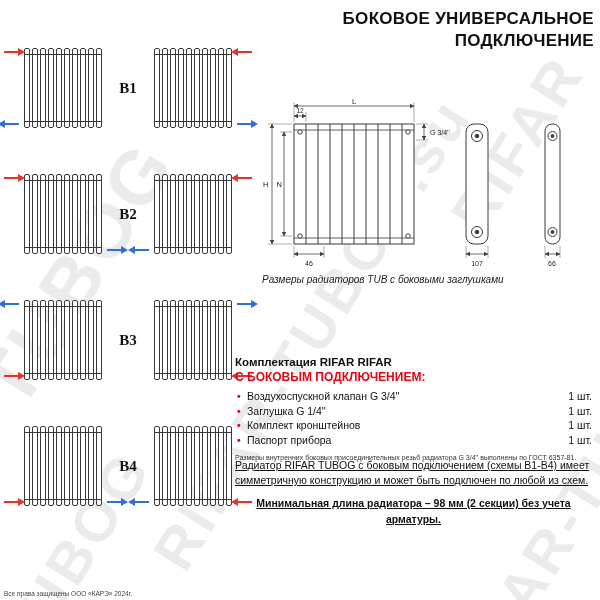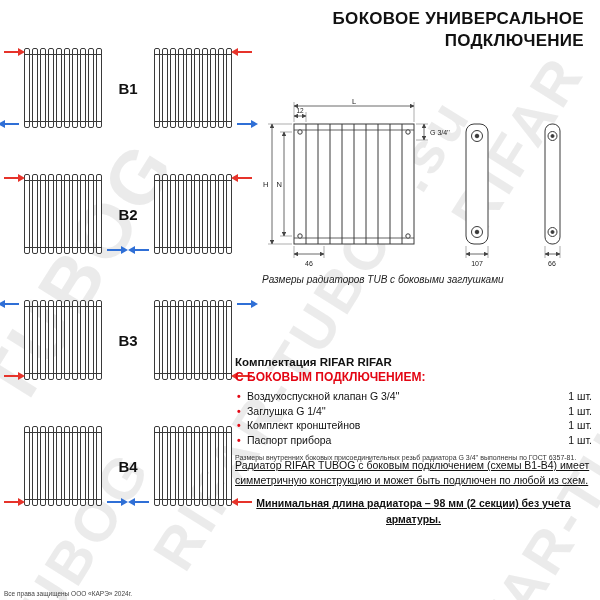--- a/index.html
+++ b/index.html
@@ -11,25 +11,25 @@
       white-space:nowrap;transform:rotate(-58deg);letter-spacing:4px;z-index:0;}
   .wm1{font-size:76px;left:-70px;top:230px;}
   .wm2{font-size:58px;left:40px;top:300px;}
   .wm3{font-size:58px;left:420px;top:110px;}
   .wm4{font-size:58px;left:330px;top:430px;}
   .wm5{font-size:58px;left:-40px;top:520px;}
 
   .layer{position:absolute;z-index:1;}
 
   
-  .title{right:16px;top:8px;text-align:right;font-size:17px;font-weight:bold;
+  .title{right:6px;top:8px;text-align:right;font-size:17px;font-weight:bold;
          line-height:1.3;letter-spacing:.3px;}
 
   
-  .schemes{left:24px;top:48px;}
+  .schemes{left:24px;top:48px;font-family:Liberation Serif, serif;}
   .scheme-row{display:flex;align-items:center;gap:10px;height:80px;margin-bottom:46px;}
   .scheme-label{width:32px;text-align:center;font-weight:bold;font-size:15px;}
   .radiator{position:relative;width:78px;height:80px;}
   .sections{position:relative;display:flex;gap:2px;height:100%;}
   .sections i{flex:1;border:1px solid #3a3a3a;background:#fff;border-radius:2px;}
   .sections::before,.sections::after{content:"";position:absolute;left:0;right:0;height:1px;
       background:#3a3a3a;z-index:2;}
   .sections::before{top:6px;}
   .sections::after{bottom:6px;}
 

